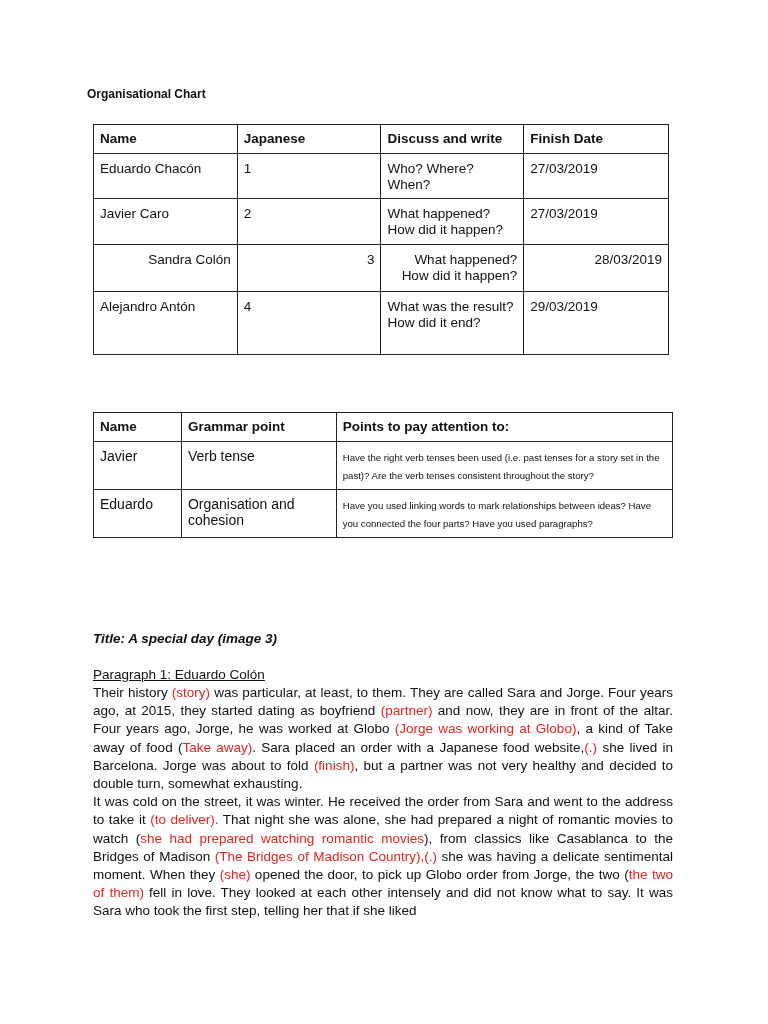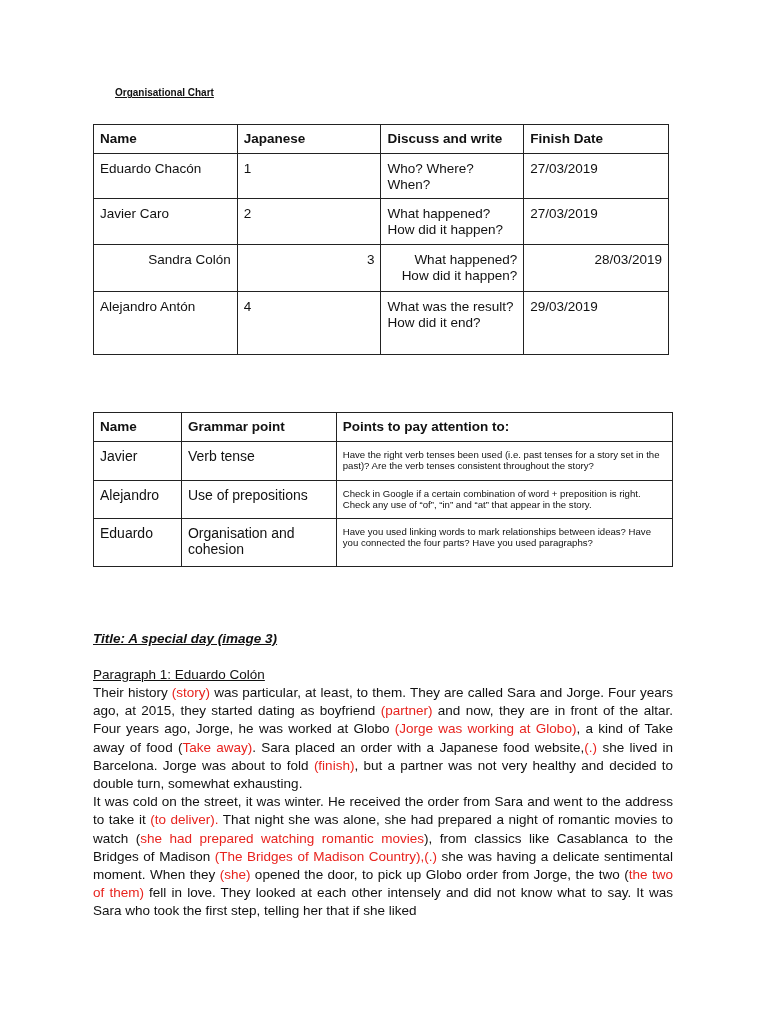--- a/index.html
+++ b/index.html
@@ -1,39 +1,39 @@
 <!DOCTYPE html>
 <html><head>
 <meta charset="utf-8">
 <style>
   html, body { margin: 0; padding: 0; background: #ffffff; }
   body { width: 768px; height: 1024px; position: relative; overflow: hidden;
          font-family: "Liberation Sans", sans-serif; color: #111; }
-  .page-title { position: absolute; left: 115px; top: 87px; font-size: 10px;
-                font-weight: bold; text-decoration: underline; }
+  .page-title { position: absolute; left: 87px; top: 87px; font-size: 12px;
+                font-weight: bold; }
   table { border-collapse: collapse; position: absolute; }
   td, th { border: 1.5px solid #222; vertical-align: top; text-align: left; }
   #org-table { left: 93px; top: 124px; width: 576px; font-size: 13.5px; }
   #org-table th { font-weight: bold; padding: 6px 6px 5px 6px; height: 17px; }
   #org-table td { padding: 7px 6px 5px 6px; line-height: 16px; }
   #org-table col.c1 { width: 144px; } #org-table col.c2 { width: 144px; }
   #org-table col.c3 { width: 143px; } #org-table col.c4 { width: 145px; }
   #org-table tr.r1 td { height: 32px; } #org-table tr.r2 td { height: 33px; }
   #org-table tr.r3 td { height: 34px; text-align: right; } #org-table tr.r4 td { height: 50px; }
   #grammar-table { left: 93px; top: 412px; width: 580px; }
   #grammar-table th { font-weight: bold; font-size: 13.5px; padding: 6px 6px 5px 6px; height: 17px; }
   #grammar-table td { padding: 6px 6px 4px 6px; }
   #grammar-table td.name, #grammar-table td.point { font-size: 14px; line-height: 16px; }
-  #grammar-table td.notes { font-size: 9.6px; line-height: 11px; padding-top: 7px; margin-left: 17px; }
+  #grammar-table td.notes { font-size: 9.6px; line-height: 18px; padding-top: 7px; margin-left: 17px; }
   #grammar-table col.g1 { width: 88px; } #grammar-table col.g2 { width: 155px; }
   #grammar-table col.g3 { width: 337px; }
   #grammar-table tr.g-r1 td { height: 27px; } #grammar-table tr.g-r2 td { height: 36px; }
   #grammar-table tr.g-r3 td { height: 26px; } #grammar-table tr.g-r4 td { height: 36px; }
   .story-title { position: absolute; left: 93px; top: 631px; font-size: 13.5px;
-                 font-weight: bold; font-style: italic; text-decoration: underline; }
+                 font-weight: bold; font-style: italic; }
   .para-heading { position: absolute; left: 93px; top: 667px; font-size: 13.5px;
                   text-decoration: underline; }
   .story { position: absolute; left: 93px; top: 684px; width: 580px; font-size: 13.5px;
            line-height: 18.2px; text-align: justify; }
   .story p { margin: 0; }
   .corr { color: #e8231e; }
 </style>
 </head>
 <body>
 
@@ -91,25 +91,20 @@
         <tr>
       <th>Name</th>
       <th>Grammar point</th>
       <th>Points to pay attention to:</th>
     </tr>
     <tr class="g-r1">
       <td class="name">Javier</td>
       <td class="point">Verb tense</td>
       <td class="notes">Have the right verb tenses been used (i.e. past tenses for a story set in the past)? Are the verb tenses consistent throughout the story?</td>
     </tr>
-    <tr class="g-r3">
-      <td class="name">Alejandro</td>
-      <td class="point">Use of prepositions</td>
-      <td class="notes">Check in Google if a certain combination of word + preposition is right. Check any use of “of”, “in” and “at” that appear in the story.</td>
-    </tr>
     <tr class="g-r4">
       <td class="name">Eduardo</td>
       <td class="point">Organisation and cohesion</td>
       <td class="notes">Have you used linking words to mark relationships between ideas? Have you connected the four parts? Have you used paragraphs?</td>
     </tr>
   </tbody>
     </table>
 
   <div class="story-title">Title: A special day (image 3)</div>
   <div class="para-heading">Paragraph 1: Eduardo Colón</div>

